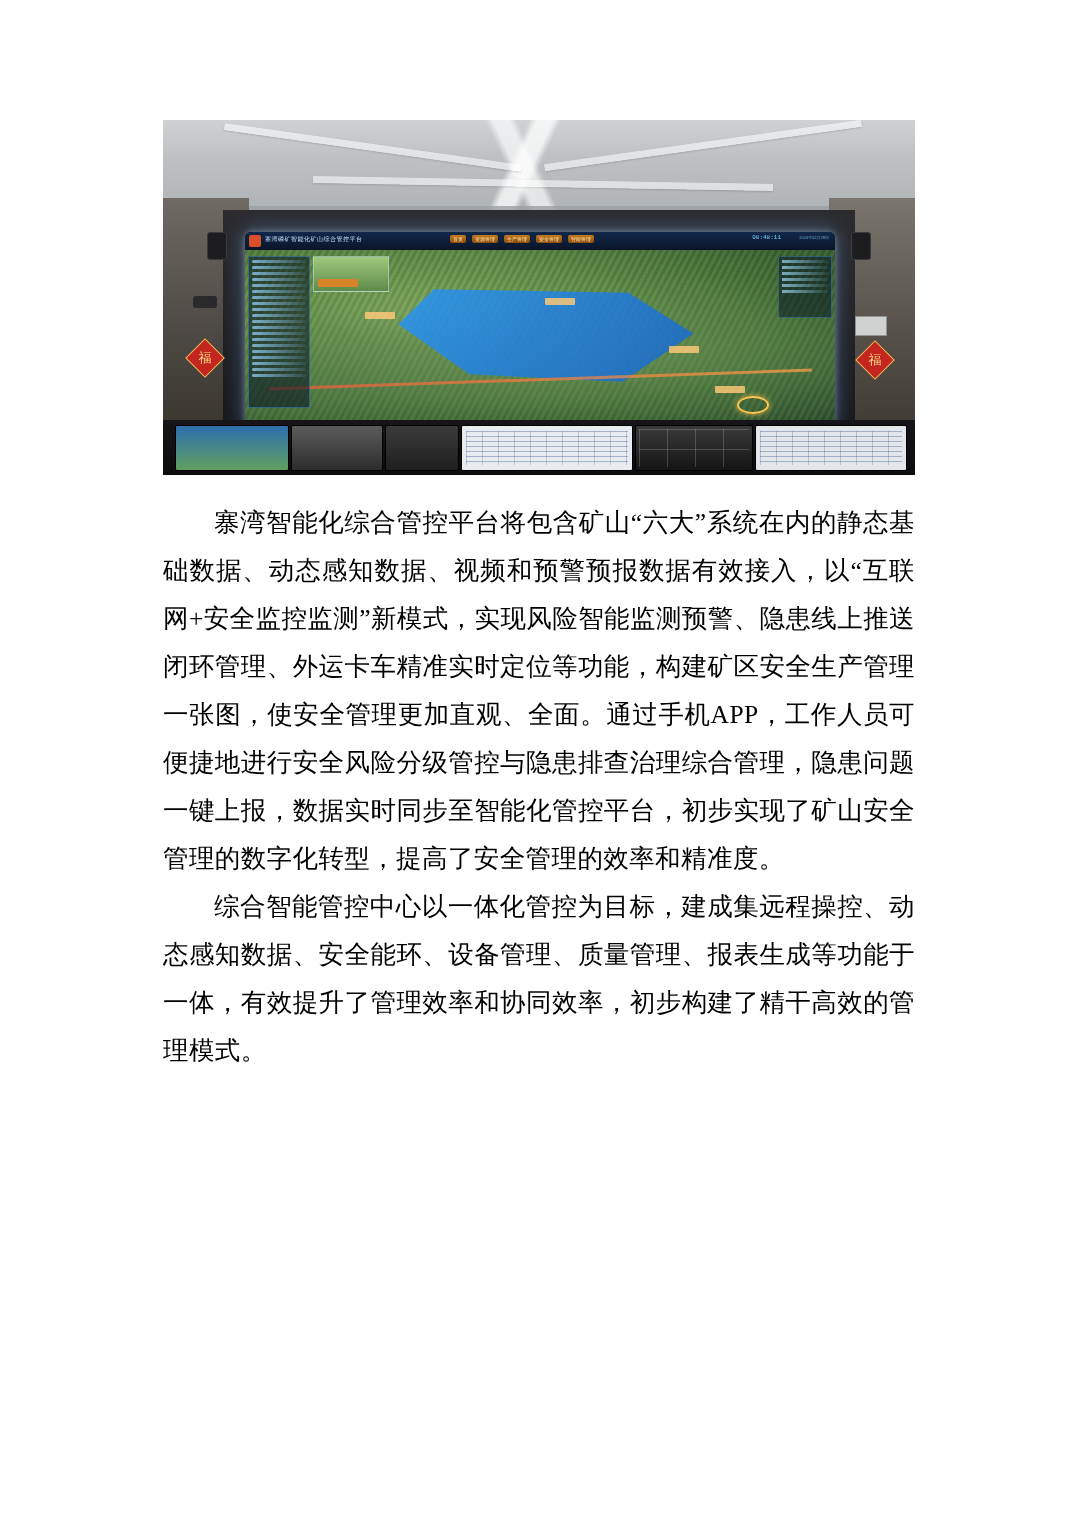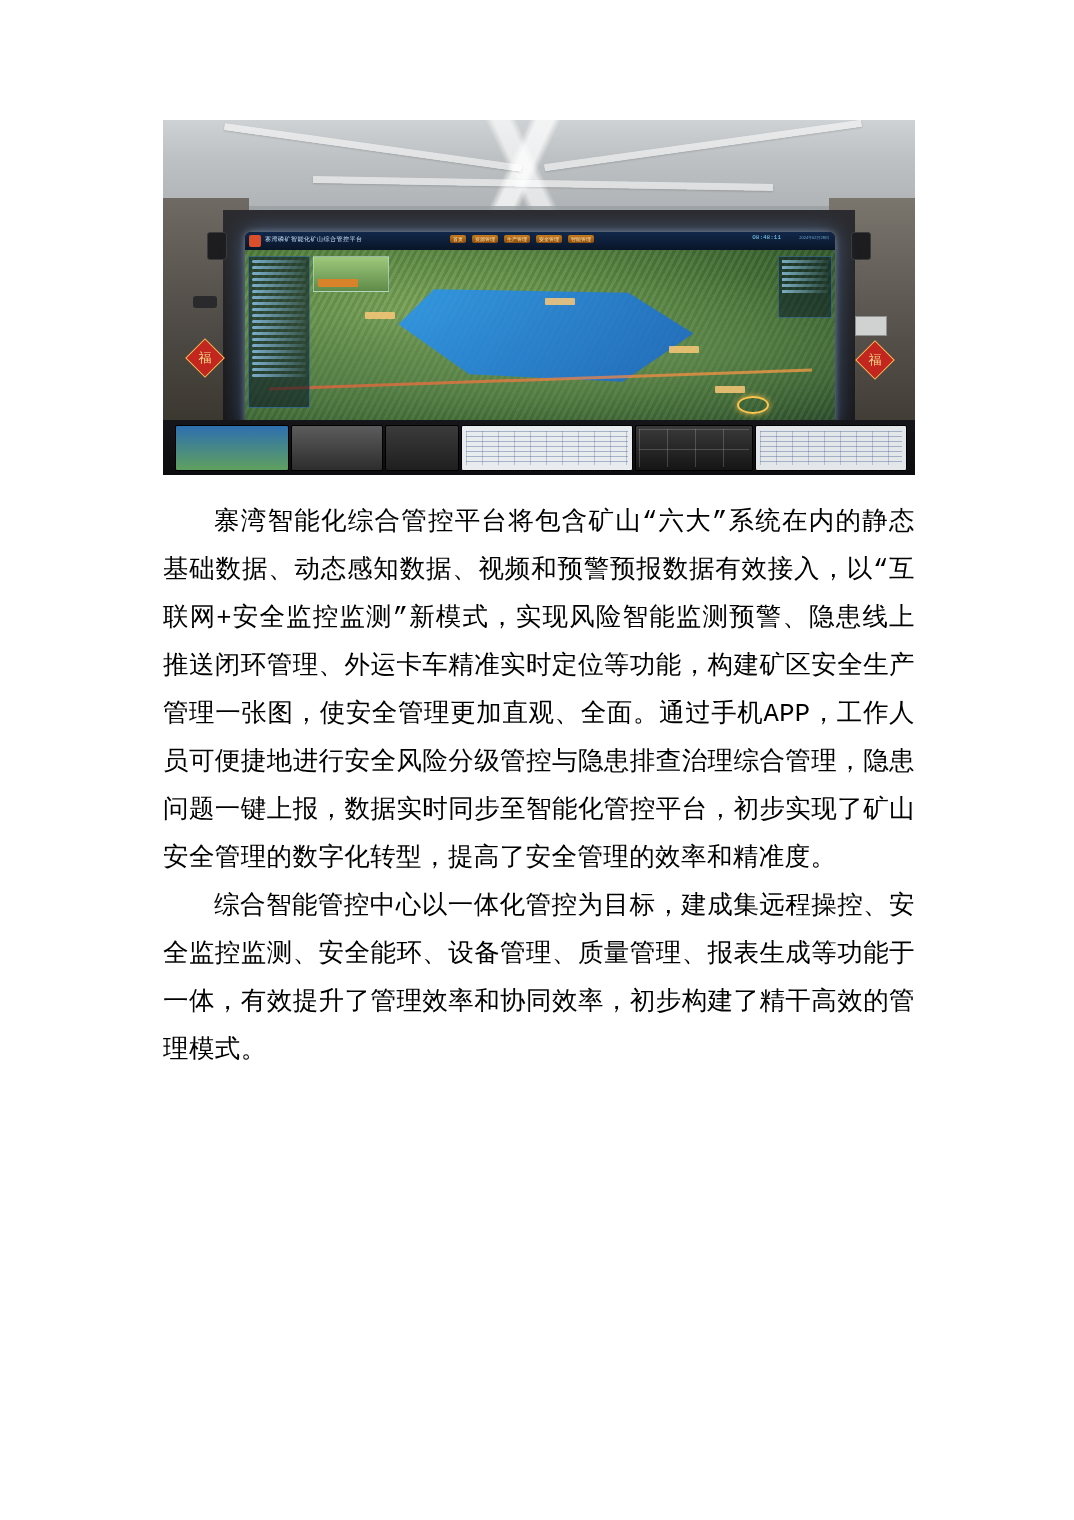--- a/index.html
+++ b/index.html
@@ -326,21 +326,20 @@
 
   
   p.para {
     margin: 0;
     font-size: 25.5px;
     line-height: 48px;
     text-align: justify;
     text-justify: inter-ideograph;
     text-indent: 2em;
     letter-spacing: .4px;
-    font-family: Liberation Mono, monospace;
   }
   p.first { margin-top: 24px; }
   p.para + p.para { margin-top: 0; }
 
   .pagenum {
     position: absolute;
     left: 0; right: 0;
     top: 1420px;
     text-align: center;
     font-size: 22px;
@@ -440,16 +439,16 @@
           <div class="monitor m2"></div>
           <div class="monitor m3"></div>
           <div class="monitor m4"></div>
           <div class="monitor m5"></div>
           <div class="monitor m6"></div>
         </div>
       </div>
     </div>
 
     <p class="para first">寨湾智能化综合管控平台将包含矿山“六大”系统在内的静态基础数据、动态感知数据、视频和预警预报数据有效接入，以“互联网+安全监控监测”新模式，实现风险智能监测预警、隐患线上推送闭环管理、外运卡车精准实时定位等功能，构建矿区安全生产管理一张图，使安全管理更加直观、全面。通过手机APP，工作人员可便捷地进行安全风险分级管控与隐患排查治理综合管理，隐患问题一键上报，数据实时同步至智能化管控平台，初步实现了矿山安全管理的数字化转型，提高了安全管理的效率和精准度。</p>
-    <p class="para">综合智能管控中心以一体化管控为目标，建成集远程操控、安全监控监测、安全能环、设备管理、质量管理、报表生成等功能于一体，有效提升了管理效率和协同效率，初步构建了精干高效的管理模式。</p>
+    <p class="para">综合智能管控中心以一体化管控为目标，建成集远程操控、动态感知数据、安全能环、设备管理、质量管理、报表生成等功能于一体，有效提升了管理效率和协同效率，初步构建了精干高效的管理模式。</p>
   </div>
 
 </div>
 
 </body></html>

